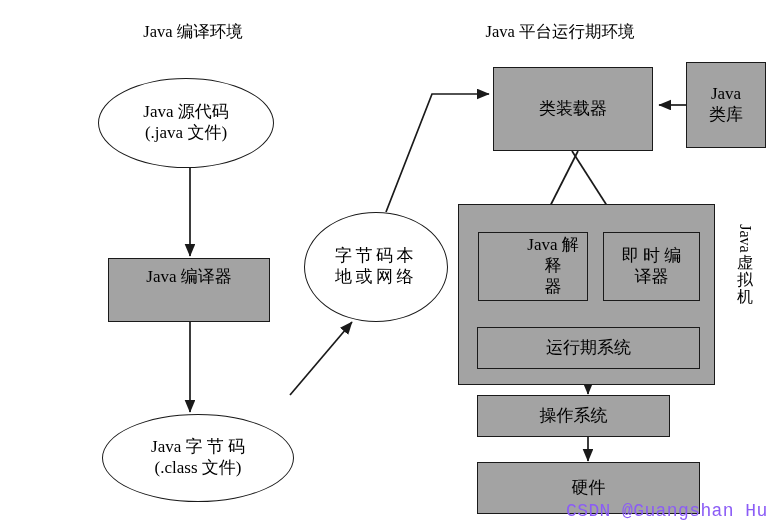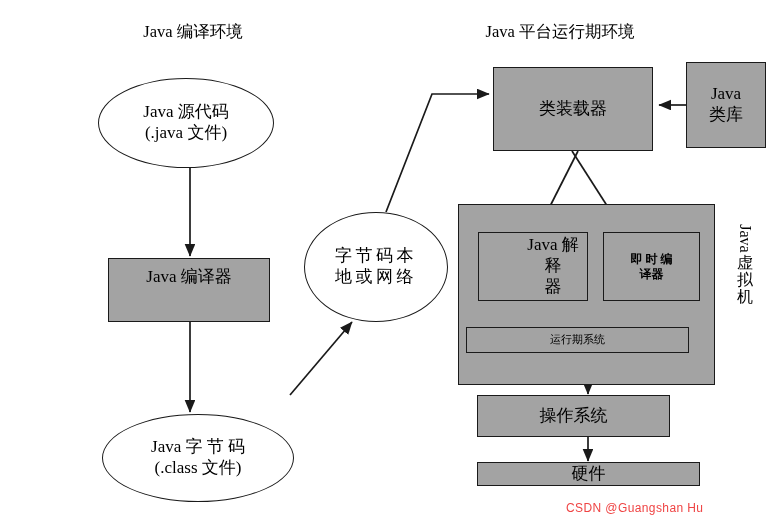--- a/index.html
+++ b/index.html
@@ -71,23 +71,23 @@
     display: block;
     transform: rotate(90deg);
     transform-origin: center center;
     margin: 2px 0 8px 0;
   }
   .vlabel .ch {
     display: block;
   }
   .watermark {
     position: absolute;
-    font-family: Liberation Sans, sans-serif;
-    font-size: 12px;
-    color: #ef4444;
+    font-family: Liberation Mono, monospace;
+    font-size: 18px;
+    color: #8b5cf6;
     letter-spacing: 0.4px;
     white-space: nowrap;
   }
 </style>
 </head>
 <body>
 
 <div id="canvas">
 
   <svg id="wires" viewBox="0 0 784 530" width="784" height="530">
@@ -162,34 +162,34 @@
     <span class="ch">机</span>
   </div>
 
   <div class="node box" style="left:478px; top:232px; width:110px; height:69px; font-size:17px;padding-left:40px;">
     <span class="stack">
       <span>Java 解释</span>
       <span>器</span>
     </span>
   </div>
 
-  <div class="node box" style="left:603px; top:232px; width:97px; height:69px; font-size:12px;font-weight:bold;">
+  <div class="node box" style="left:603px; top:232px; width:97px; height:69px; font-size:17px;">
     <span class="stack">
       <span>即 时 编</span>
       <span>译器</span>
     </span>
   </div>
 
-  <div class="node box" style="left:466px; top:327px; width:223px; height:26px; font-size:11px;">
+  <div class="node box" style="left:477px; top:327px; width:223px; height:42px; font-size:17px;">
     <span>运行期系统</span>
   </div>
 
   <div class="node box" style="left:477px; top:395px; width:193px; height:42px; font-size:17px;">
     <span>操作系统</span>
   </div>
 
-  <div class="node box" style="left:477px; top:462px; width:223px; height:24px; font-size:17px;">
+  <div class="node box" style="left:477px; top:462px; width:223px; height:52px; font-size:17px;">
     <span>硬件</span>
   </div>
 
   <div class="watermark" style="left:566px; top:501px;">CSDN @Guangshan Hu</div>
 
 </div>
 
 </body></html>

